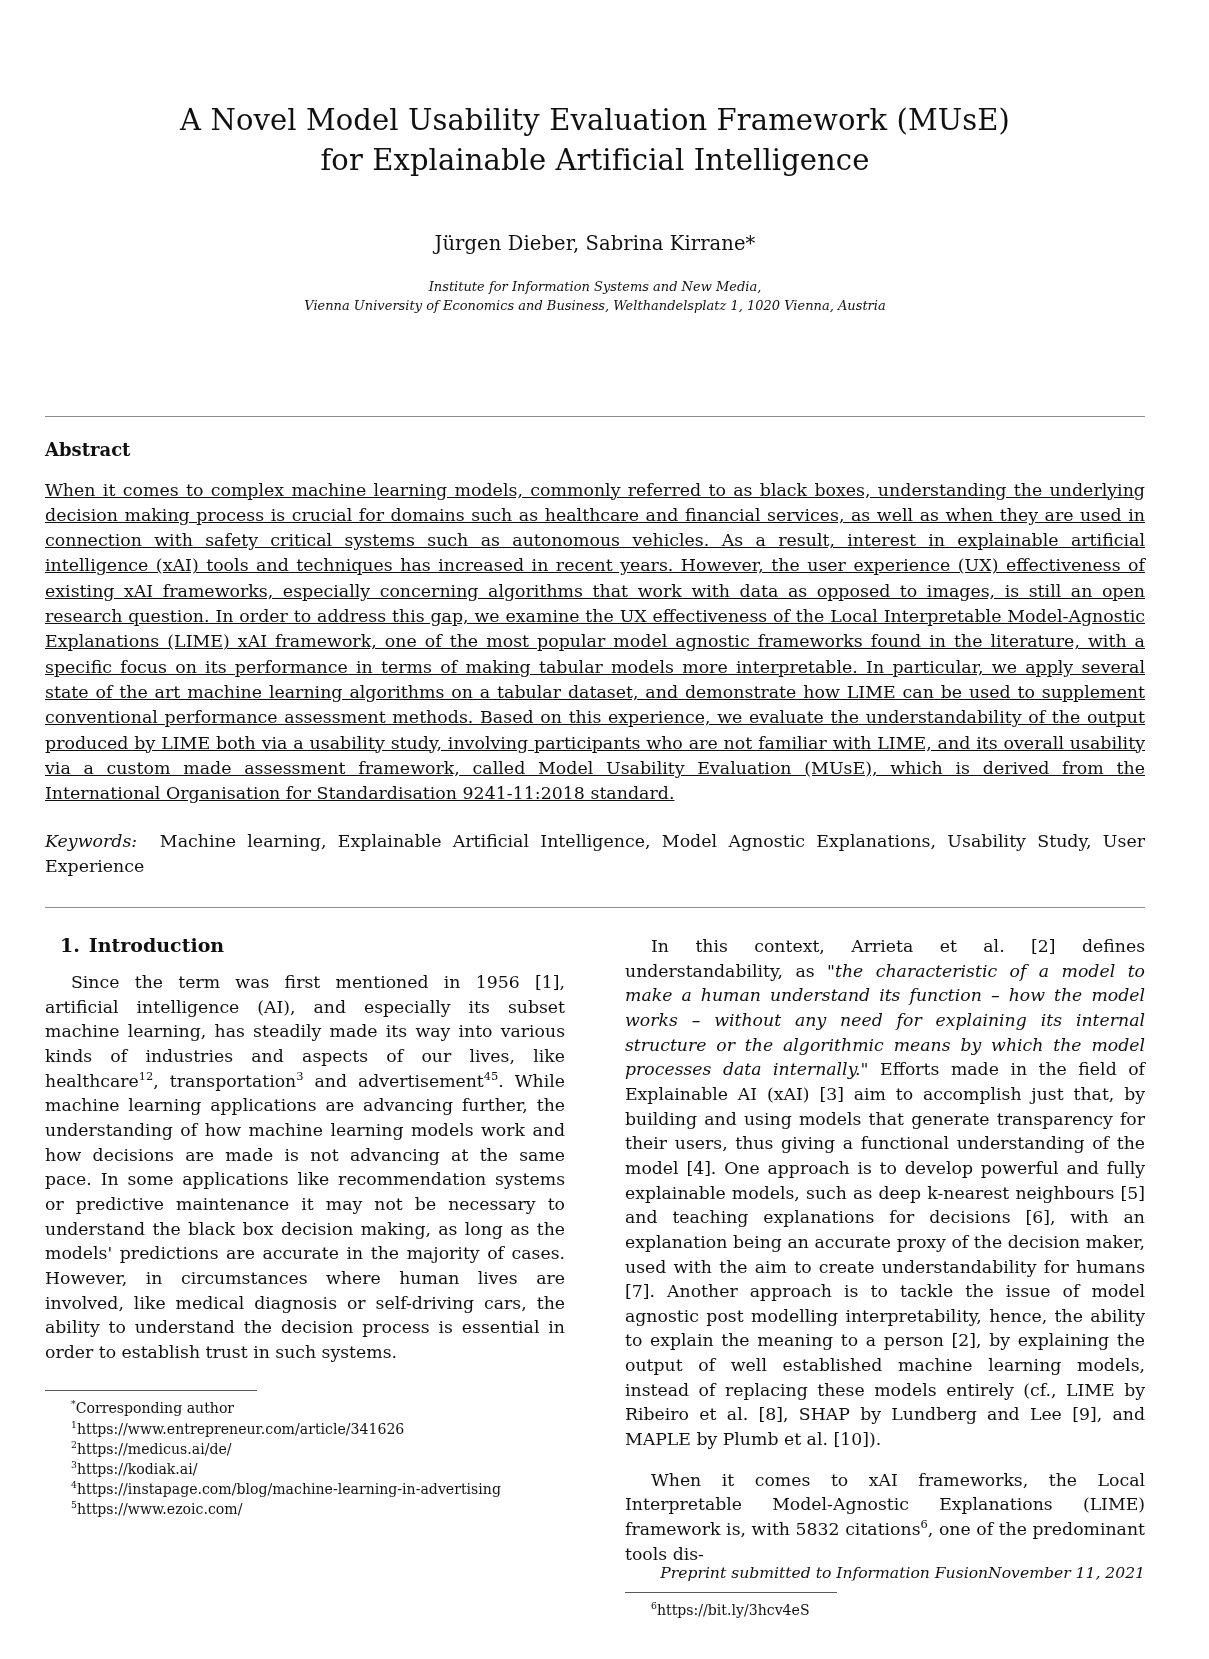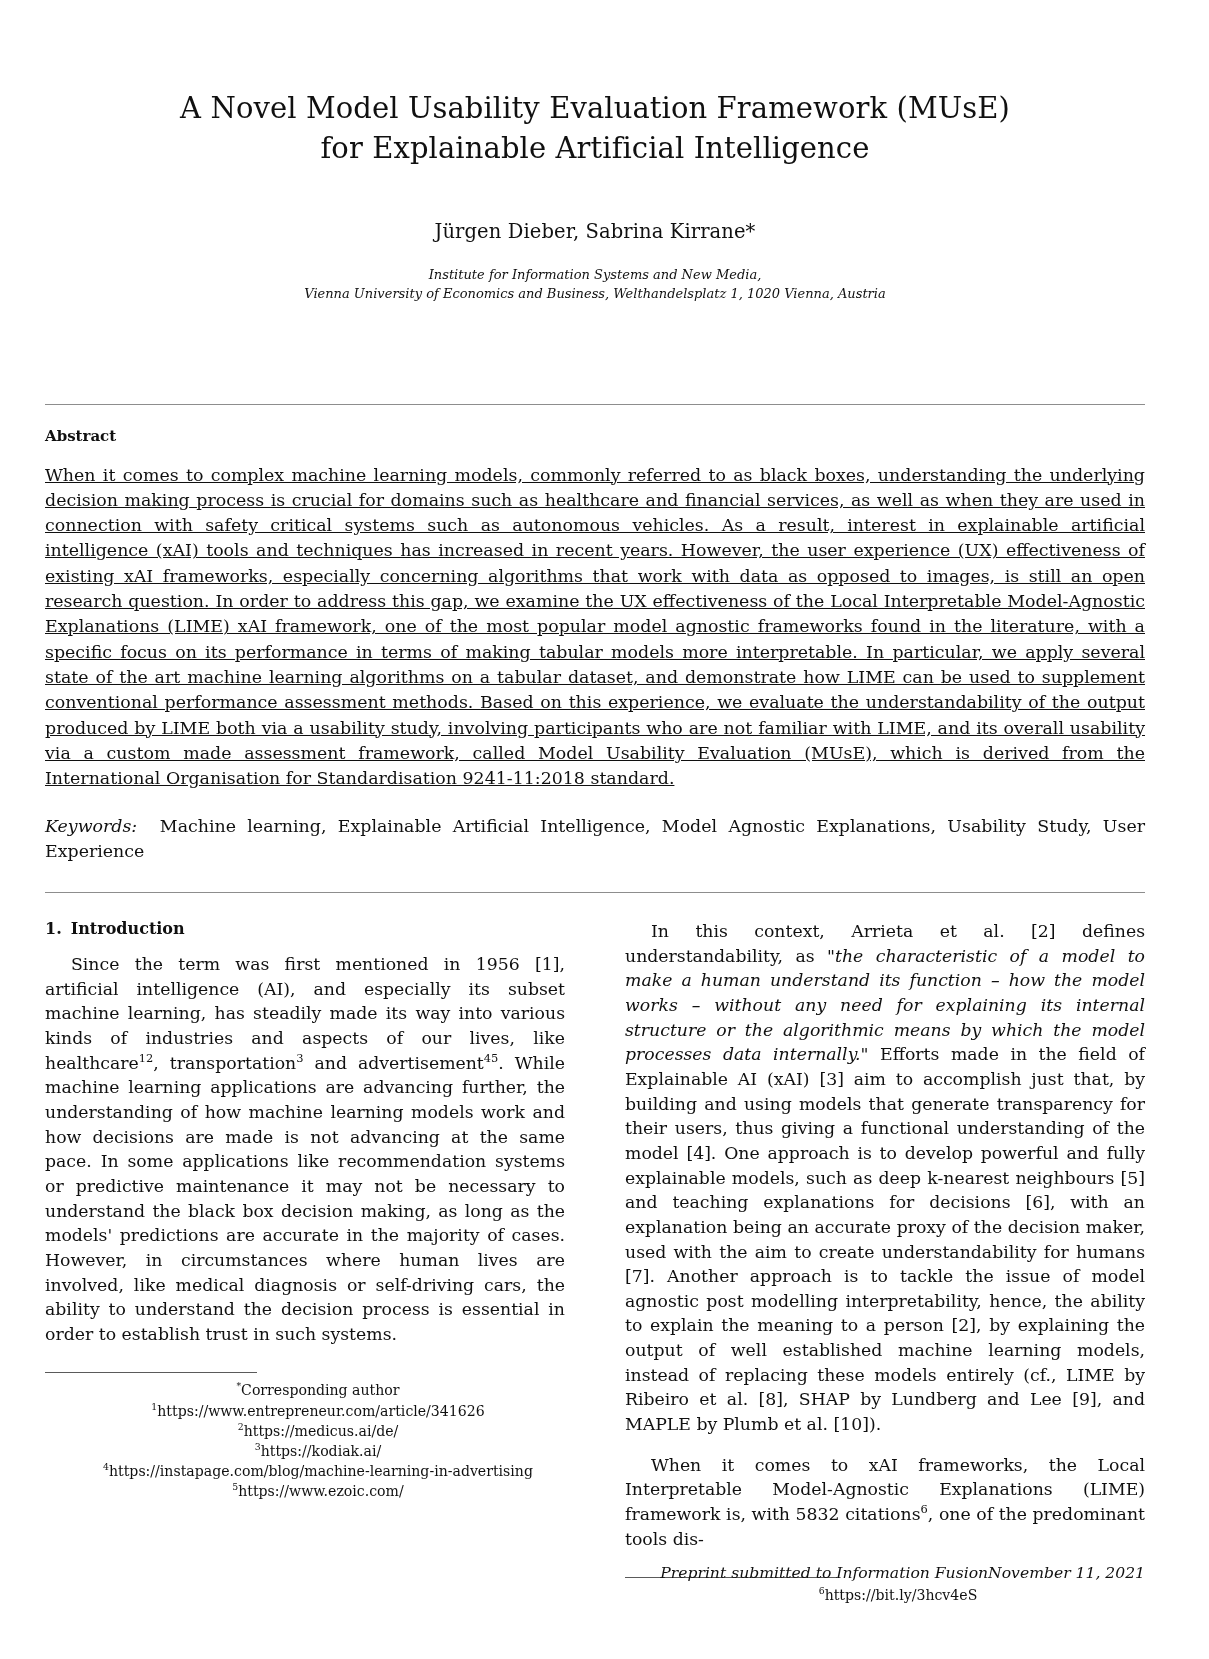--- a/index.html
+++ b/index.html
@@ -18,21 +18,21 @@
   .page {
     position: absolute;
     left: 0; top: 0;
     width: 1209px;
     height: 1659px;
     padding: 0;
   }
   .content {
     position: absolute;
     left: 45px;
-    top: 0;
+    top: 12px;
     width: 1100px;
   }
 
   
   .title-block {
     padding-top: 88px;
     text-align: center;
   }
   .paper-title {
     font-size: 29px;
@@ -61,21 +61,21 @@
     margin: 0;
     width: 100%;
   }
   .rule-top { margin-top: 100px; }
   .rule-bottom { margin-top: 28px; }
 
   
   .abstract-wrap { padding-top: 22px; }
   .abstract-heading {
     font-weight: bold;
-    font-size: 15px;
+    font-size: 18px;
     margin: 0 0 18px 0;
   }
   .abstract-body {
     font-size: 17.4px;
     line-height: 1.455;
     text-align: justify;
     margin: 0;
     hyphens: none;
     text-decoration: underline;
   }
@@ -95,22 +95,22 @@
     display: flex;
     gap: 60px;
     position: relative;
   }
   .col {
     width: 520px;
     position: relative;
   }
   .section-heading {
     font-weight: bold;
-    font-size: 16px;
-    margin: 0 0 14px 0;
+    font-size: 19px;
+    margin: 0 0 14px 15px;
   }
   .section-heading .secnum { margin-right: 9px; }
   .body-par {
     font-size: 17.3px;
     line-height: 1.425;
     text-align: justify;
     margin: 0;
     text-indent: 26px;
     hyphens: none;
   }
@@ -124,21 +124,21 @@
     line-height: 1.43;
   }
   .fn-rule {
     border: 0;
     border-top: 1.1px solid #5a5a5a;
     width: 212px;
     margin: 0 0 7px 0;
   }
   .fn-line {
     margin: 0;
-    text-align: center;
+    text-align: left;
     hyphens: none;
   }
   .fn-indent { text-indent: 26px; }
   .fn-mono {
     font-family: "DejaVu Sans Mono", "Liberation Mono", monospace;
     font-size: 13.1px;
   }
   .fn-italic { font-style: italic; }
   sup { font-size: 0.66em; line-height: 0; vertical-align: super; }
 

